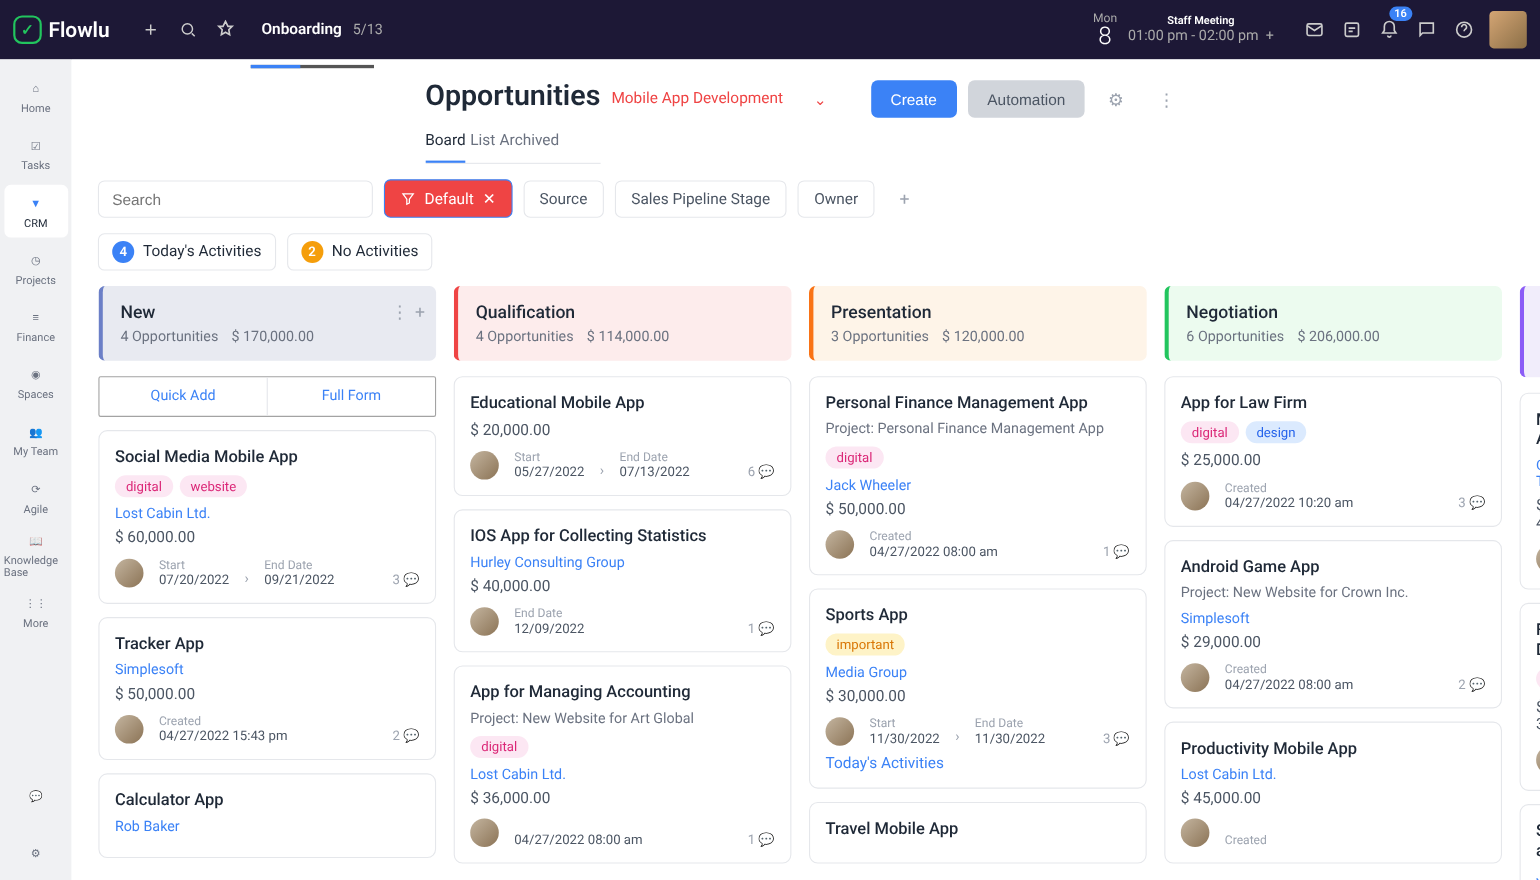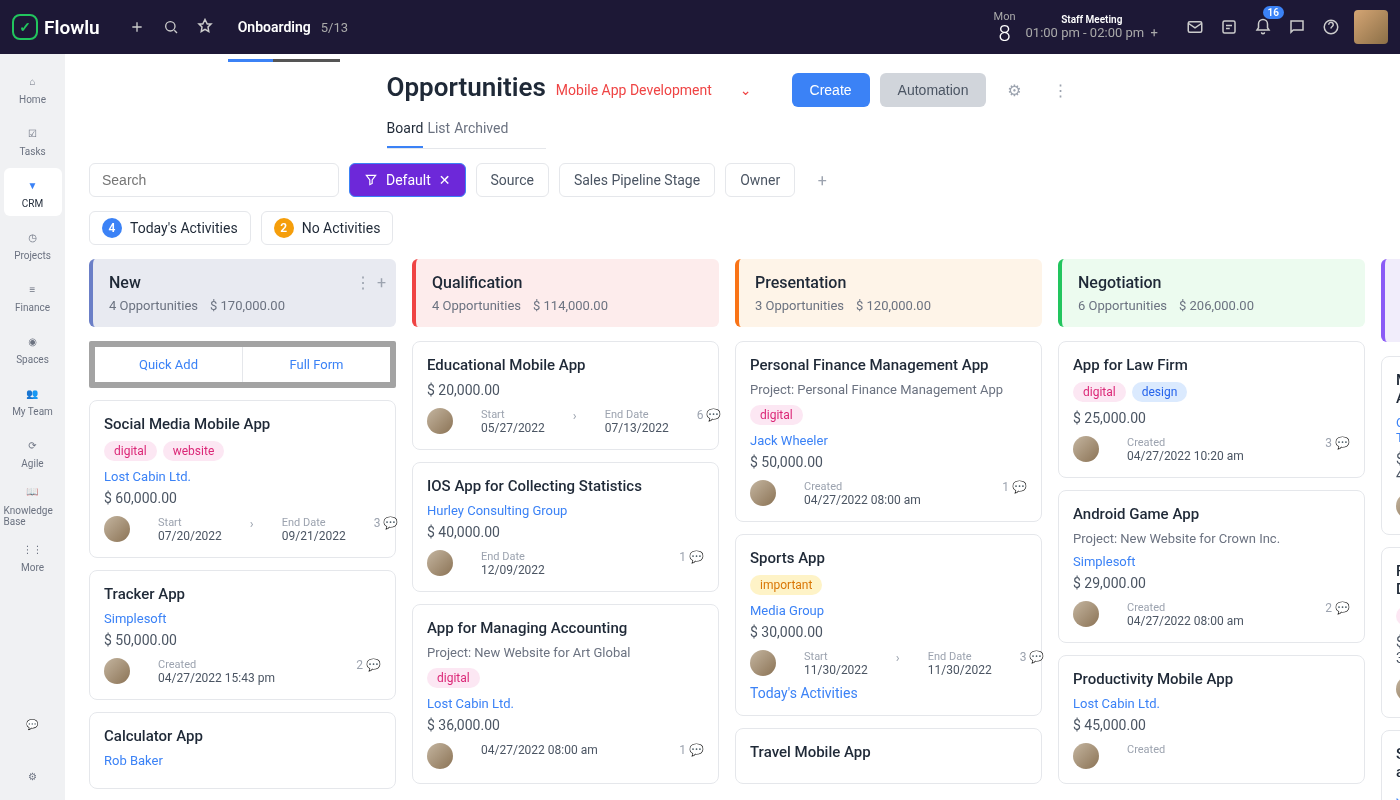--- a/index.html
+++ b/index.html
@@ -37,54 +37,54 @@
 .tab.active { color: #1f2937; border-bottom-color: #3b82f6; }
 .header-actions { display: flex; align-items: center; gap: 10px; }
 .pipeline-select { display: flex; align-items: center; gap: 10px; color: #ef4444; font-size: 14px; padding: 6px 30px 6px 10px; border: none; background: transparent; cursor: pointer; position: relative; }
 .btn { padding: 9px 18px; border-radius: 6px; font-size: 14px; font-weight: 500; cursor: pointer; border: none; }
 .btn-primary { background: #3b82f6; color: #fff; }
 .btn-gray { background: #d1d5db; color: #4b5563; }
 .icon-btn { width: 36px; height: 36px; display: flex; align-items: center; justify-content: center; color: #9ca3af; cursor: pointer; }
 .filters-row { padding: 14px 24px; display: flex; gap: 10px; align-items: center; flex-wrap: wrap; }
 .search-box { width: 250px; padding: 8px 12px; border: 1px solid #e5e7eb; border-radius: 6px; font-size: 14px; }
 .filter-chip { padding: 8px 14px; border: 1px solid #e5e7eb; border-radius: 6px; font-size: 14px; color: #4b5563; background: #fff; cursor: pointer; display: flex; align-items: center; gap: 8px; }
-.filter-chip.primary { background: #6d28d9; color: #fff; border-color: #3b82f6; }
+.filter-chip.primary { background: #ef4444; color: #fff; border-color: #3b82f6; }
 .add-filter { width: 34px; height: 34px; display: flex; align-items: center; justify-content: center; color: #9ca3af; cursor: pointer; }
 .activities-row { padding: 0 24px 14px 24px; display: flex; gap: 10px; }
 .activity-pill { padding: 6px 12px; border: 1px solid #e5e7eb; border-radius: 6px; font-size: 14px; display: flex; align-items: center; gap: 8px; }
 .count-badge { width: 20px; height: 20px; border-radius: 50%; color: #fff; font-size: 12px; display: flex; align-items: center; justify-content: center; font-weight: 600; }
 .count-badge.blue { background: #3b82f6; }
 .count-badge.yellow { background: #f59e0b; }
 .board { flex: 1; overflow-x: auto; display: flex; gap: 16px; padding: 0 24px 20px 24px; }
 .column { width: 307px; flex-shrink: 0; }
 .col-header { border-radius: 6px; padding: 14px 16px; position: relative; border-left: 4px solid; }
 .col-title { font-size: 16px; font-weight: 500; margin-bottom: 6px; }
 .col-meta { font-size: 13px; color: #6b7280; display: flex; gap: 12px; }
 .col-actions { position: absolute; right: 10px; top: 14px; display: flex; gap: 6px; color: #9ca3af; }
 .col-new { background: #e8eaf1; border-color: #6b7fc7; }
 .col-qual { background: #fdecec; border-color: #ef4444; }
 .col-pres { background: #fef4e8; border-color: #f97316; }
 .col-neg { background: #ecfbef; border-color: #22c55e; }
 .col-eval { background: #f1edfb; border-color: #8b5cf6; }
-.quick-row { display: flex; border: 6px solid #a3a3a3; border-radius: 2px; margin-top: 14px; overflow: hidden; }
+.quick-row { display: flex; border: 1px solid #a3a3a3; border-radius: 2px; margin-top: 14px; overflow: hidden; }
 .quick-btn { flex: 1; padding: 10px; text-align: center; font-size: 13px; color: #3b82f6; cursor: pointer; }
 .quick-btn:first-child { border-right: 1px solid #e5e7eb; }
 .cards { margin-top: 12px; display: flex; flex-direction: column; gap: 12px; }
 .card { border: 1px solid #e5e7eb; border-radius: 8px; padding: 14px; background: #fff; font-size: 13px; }
 .card-title { font-size: 15px; font-weight: 500; margin-bottom: 8px; }
 .card-project { color: #6b7280; font-size: 13px; margin-bottom: 8px; }
 .tags { display: flex; gap: 6px; margin-bottom: 8px; flex-wrap: wrap; }
 .tag { padding: 3px 10px; border-radius: 12px; font-size: 12px; }
 .tag-digital { background: #fce7f3; color: #db2777; }
 .tag-website { background: #fce7f3; color: #db2777; }
 .tag-design { background: #dbeafe; color: #2563eb; }
 .tag-important { background: #fef3c7; color: #d97706; }
 .link { color: #3b82f6; font-size: 13px; margin-bottom: 6px; display: block; }
 .amount { font-size: 14px; color: #4b5563; margin-bottom: 10px; }
-.card-footer { display: flex; align-items: flex-start; gap: 28px; }
+.card-footer { display: flex; align-items: flex-end; gap: 14px; }
 .avatar-sm { width: 26px; height: 26px; border-radius: 50%; background: linear-gradient(135deg,#c4b5a0,#8b7355); flex-shrink: 0; }
 .date-block { display: flex; flex-direction: column; }
 .date-label { font-size: 11px; color: #9ca3af; }
 .date-val { font-size: 12px; color: #4b5563; }
 .arrow { color: #9ca3af; }
 .comments { margin-left: auto; color: #9ca3af; font-size: 12px; display: flex; align-items: center; gap: 3px; }
 .today-link { color: #3b82f6; font-size: 14px; margin-top: 8px; display: block; }
 svg { display: block; }
 </style>
 </head>

